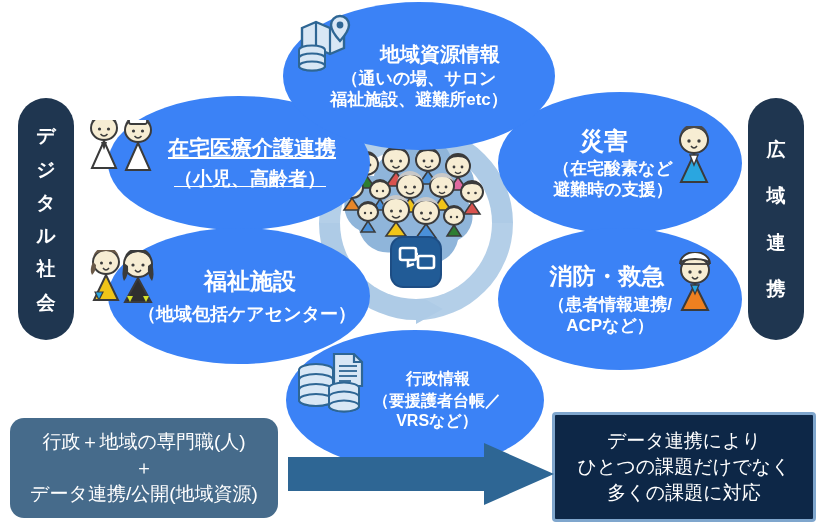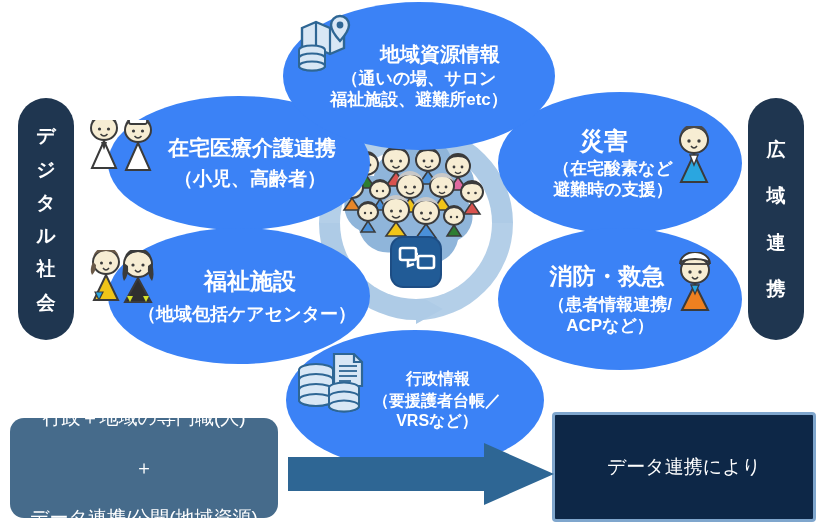--- a/index.html
+++ b/index.html
@@ -66,21 +66,21 @@
     line-height: 1.24;
   }
   .ellipse .title { font-size: 21px; white-space: nowrap; }
   .ellipse .sub   { font-size: 17px; }
   .ellipse .sub .l { display: block; white-space: nowrap; }
 
   #el-resources { left: 283px; top: 2px;   width: 272px; height: 148px; z-index: 4; }
   #el-resources .title { font-size: 20px; margin-left: 42px; }
   #el-resources .sub   { margin-top: 2px; }
 
-  #el-homecare  { left: 108px; top: 96px;  width: 262px; height: 134px; z-index: 3; }
+  #el-homecare  { left: 108px; top: 96px;  width: 262px; height: 134px; z-index: 3; text-decoration: underline; }
   #el-homecare .title { margin-left: 26px; }
   #el-homecare .sub { margin-top: 6px; font-size: 19px; margin-left: 22px; }
 
   #el-disaster  { left: 498px; top: 92px;  width: 244px; height: 142px; z-index: 3; }
   #el-disaster .title { font-size: 24px; margin-right: 32px; }
   #el-disaster .sub   { margin-top: 2px; margin-right: 14px; }
 
   #el-prevent   { left: 108px; top: 228px; width: 262px; height: 136px; z-index: 3; }
   #el-prevent .title { margin-left: 22px; font-size: 23px; }
   #el-prevent .sub { margin-top: 8px; font-size: 18px; margin-left: 16px; }
@@ -103,21 +103,21 @@
   #ico-rescue   { left: 672px; top: 252px; width: 46px; height: 62px;  z-index: 5; }
   .mini-icon svg { display: block; }
 
   
   #box-input {
     position: absolute; left: 10px; top: 418px;
     width: 268px; height: 100px;
     background: #466b8b; border-radius: 14px;
     color: #ffffff; display: flex; flex-direction: column;
     align-items: center; justify-content: center; text-align: center;
-    font-size: 19px; line-height: 1.38; gap: 24px;
+    font-size: 19px; line-height: 1.38;
   }
   #box-input .l { display: block; white-space: nowrap; }
 
   #box-output {
     position: absolute; left: 552px; top: 412px;
     width: 264px; height: 110px;
     background: #0d2747;
     border: 3px solid #7fa6cd; border-radius: 4px;
     color: #ffffff; display: flex; flex-direction: column;
     align-items: center; justify-content: center; text-align: center;
@@ -480,15 +480,17 @@
   </div>
 
   <div id="big-arrow">
     <svg width="268" height="62" viewBox="0 0 268 62">
       <path d="M0,14 L196,14 L196,0 L266,31 L196,62 L196,48 L0,48 Z" fill="#2e6694"></path>
     </svg>
   </div>
 
   <div id="box-output">
     <span class="l">データ連携により</span>
+    <span class="l">ひとつの課題だけでなく</span>
+    <span class="l">多くの課題に対応</span>
   </div>
 
 </div>
 
 </body></html>

